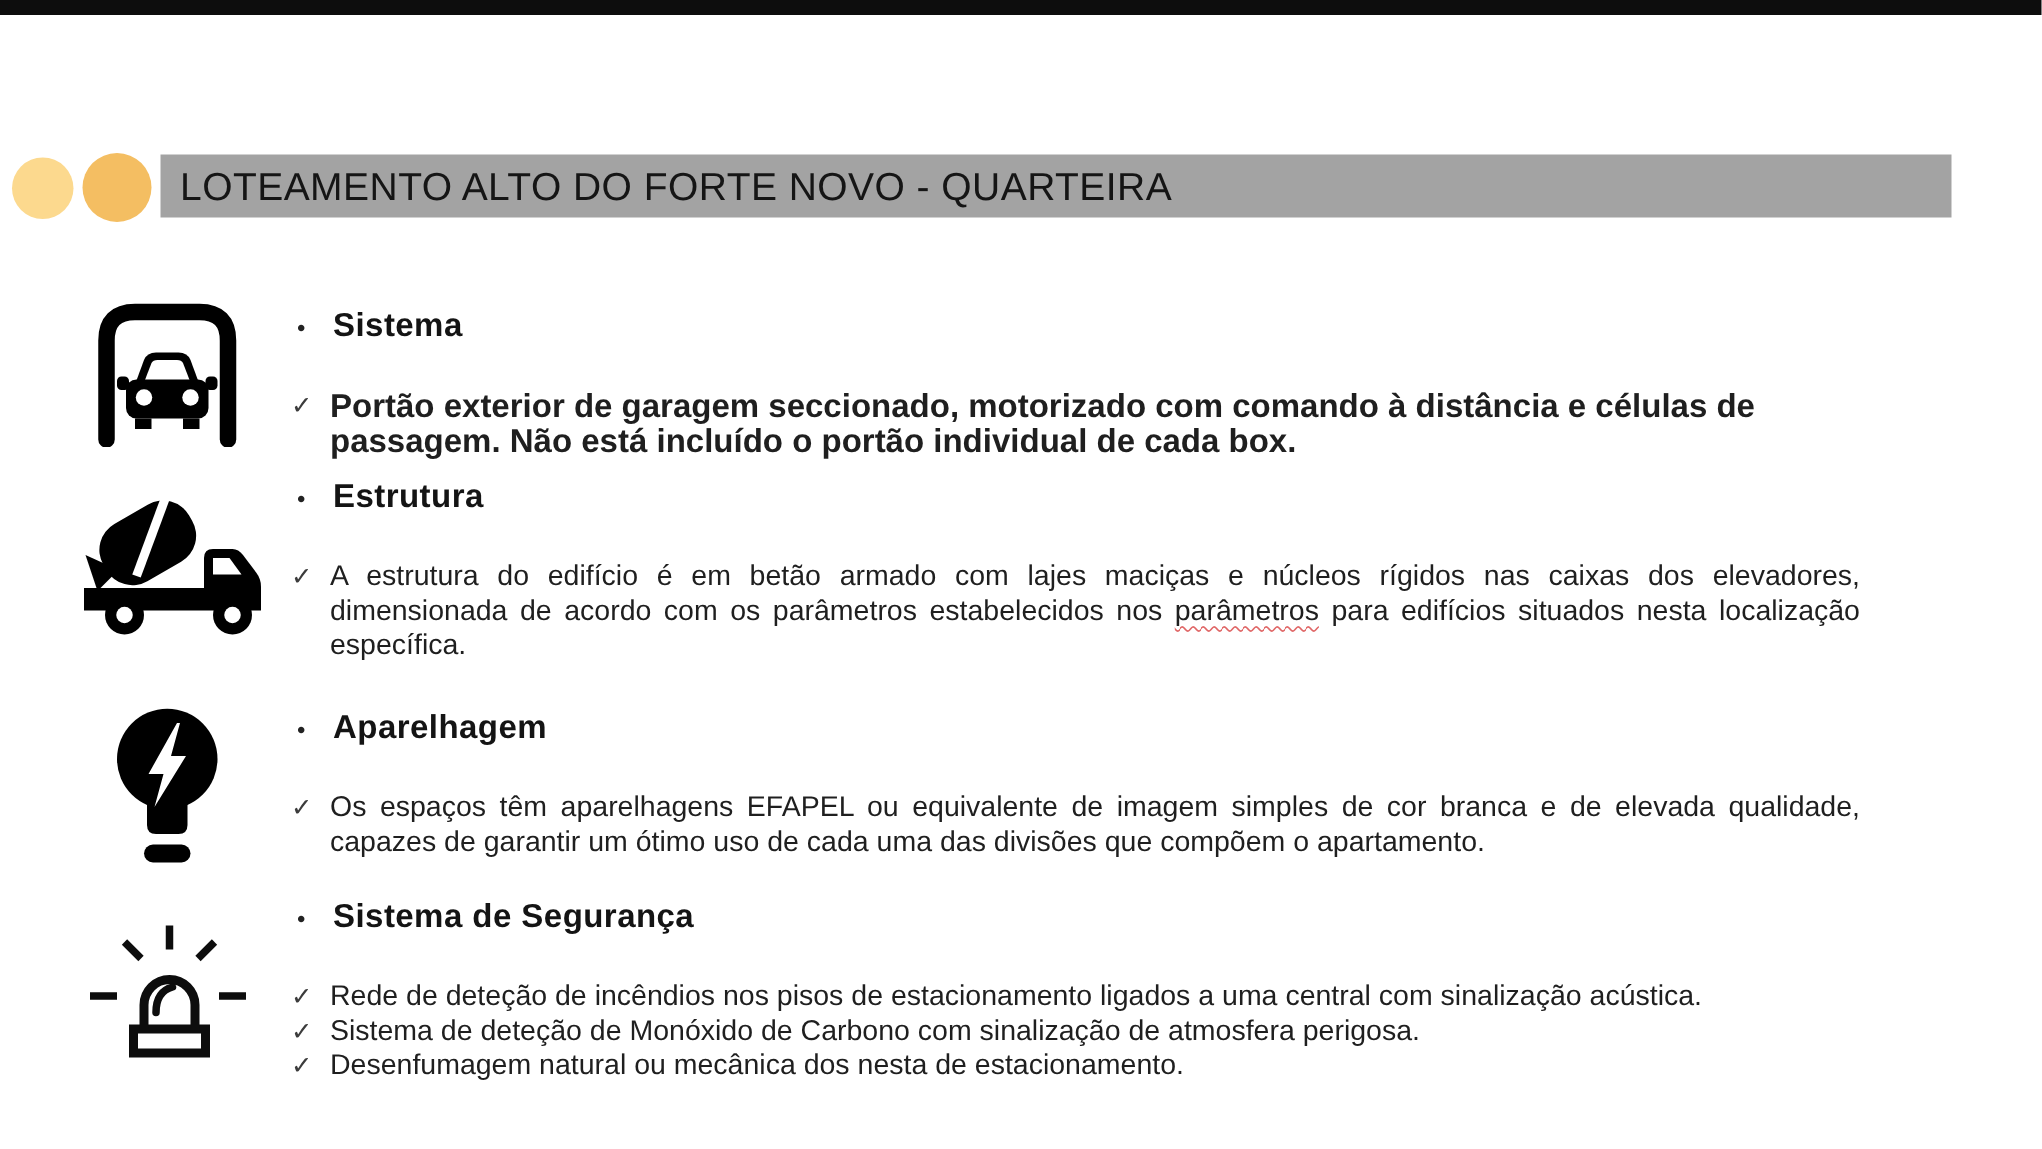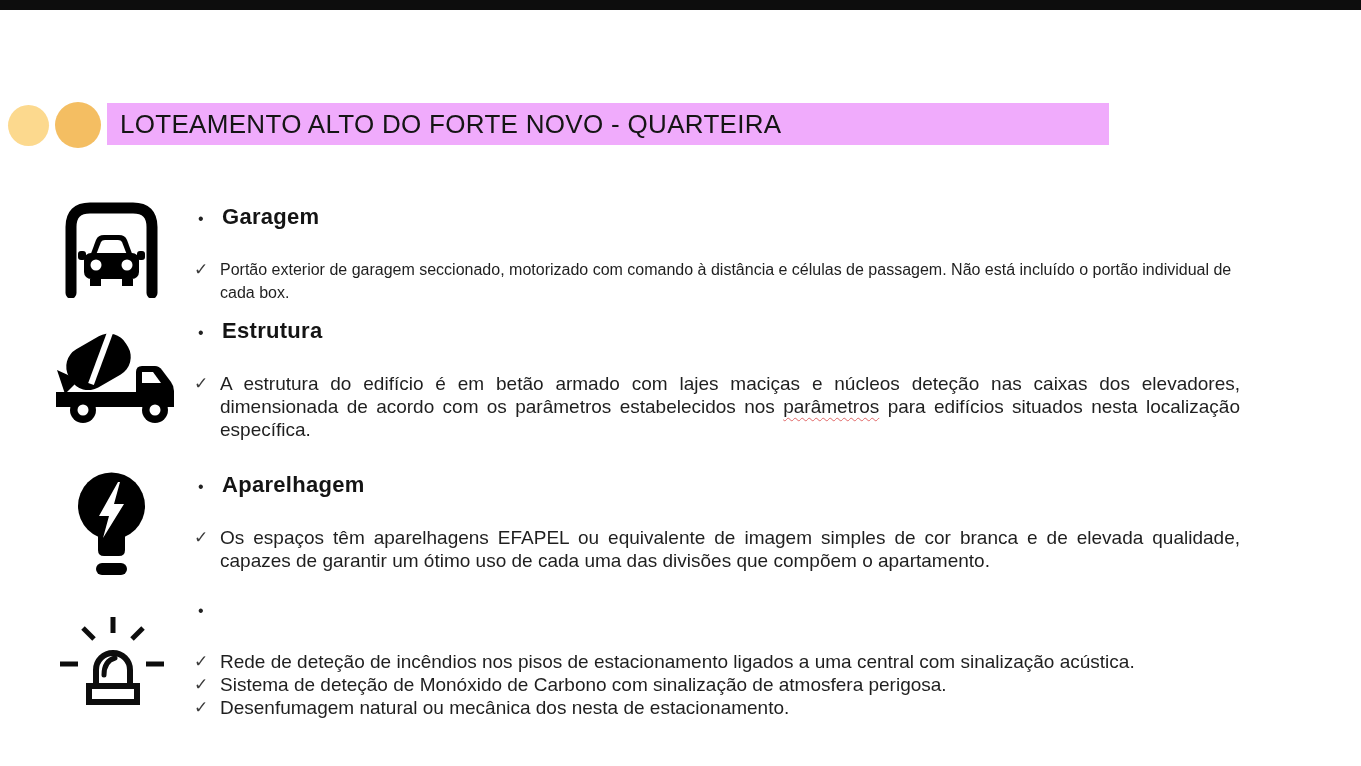--- a/index.html
+++ b/index.html
@@ -6,38 +6,38 @@
   body{
     width:1361px;height:766px;background:#ffffff;
     font-family:"Liberation Sans", sans-serif;
     position:relative;overflow:hidden;color:#1f1f1f;
   }
   .top-bar{position:absolute;left:0;top:0;width:1361px;height:10px;background:#0d0d0d;}
   .dot{position:absolute;border-radius:50%;}
   .dot1{left:8px;top:105px;width:41px;height:41px;background:#fcd98e;}
   .dot2{left:55px;top:102px;width:46px;height:46px;background:#f4be62;}
   .header-bar{
-    position:absolute;left:107px;top:103px;width:1002px;height:42px;
-    background:#f0abfc;display:flex;align-items:center;
+    position:absolute;left:107px;top:103px;width:1194px;height:42px;
+    background:#a3a3a3;display:flex;align-items:center;
   }
   .title{font-size:26px;color:#151515;padding-left:13px;letter-spacing:.3px;white-space:nowrap;}
 
   .sec{position:absolute;left:190px;width:1050px;}
   .sec1{top:204px;}
   .sec2{top:318px;}
   .sec3{top:472px;}
   .sec4{top:598px;}
 
   .heading{display:flex;align-items:baseline;font-weight:bold;font-size:22px;
            line-height:26px;margin:0 0 26px 0;color:#141414;letter-spacing:.3px;}
   .bullet{width:24px;padding-left:8px;font-size:16px;font-weight:normal;color:#222;flex:0 0 auto;}
   .item{display:flex;align-items:flex-start;}
   .check{width:26px;padding-left:4px;font-size:17px;line-height:23px;color:#3c3c3c;flex:0 0 auto;}
   .itext{margin:0;flex:1;font-size:19px;line-height:23px;}
-  .sec1 .itext{font-size:16px;}
+  .sec1 .itext{font-size:22px;font-weight:bold;}
   .just{text-align:justify;}
   .misspell{
     text-decoration:underline;text-decoration-style:wavy;
     text-decoration-color:#e06666;text-decoration-thickness:1px;text-underline-offset:4px;
   }
 
   .icon{position:absolute;}
   .icon svg{display:block;width:100%;height:100%;}
   .icon-garage{left:60px;top:195px;width:103px;height:103px;}
   .icon-truck{left:53px;top:326px;width:128px;height:100px;}
@@ -105,53 +105,54 @@
     <line x1="27" y1="14" x2="38" y2="25" stroke="#0d0d0d" stroke-width="5"></line>
     <line x1="87" y1="14" x2="76" y2="25" stroke="#0d0d0d" stroke-width="5"></line>
     <line x1="4" y1="50" x2="22" y2="50" stroke="#0d0d0d" stroke-width="5"></line>
     <line x1="90" y1="50" x2="108" y2="50" stroke="#0d0d0d" stroke-width="5"></line>
   </svg>
 </div>
 
 <section class="sec sec1">
   <div class="heading">
     <span class="bullet">•</span>
-    <span>Garagem</span>
+    <span>Sistema</span>
   </div>
   <div class="item">
     <span class="check">✓</span>
     <p class="itext">Portão exterior de garagem seccionado, motorizado com comando à distância e células de passagem. Não está incluído o portão individual de cada box.</p>
   </div>
 </section>
 
 <section class="sec sec2">
   <div class="heading">
     <span class="bullet">•</span>
     <span>Estrutura</span>
   </div>
   <div class="item">
     <span class="check">✓</span>
-    <p class="itext just"><span>A estrutura do edifício é em betão armado com lajes maciças e núcleos deteção nas caixas dos elevadores, dimensionada de acordo com os parâmetros estabelecidos nos </span><span class="misspell">parâmetros</span><span> para edifícios situados nesta localização específica.</span></p>
+    <p class="itext just"><span>A estrutura do edifício é em betão armado com lajes maciças e núcleos rígidos nas caixas dos elevadores, dimensionada de acordo com os parâmetros estabelecidos nos </span><span class="misspell">parâmetros</span><span> para edifícios situados nesta localização específica.</span></p>
   </div>
 </section>
 
 <section class="sec sec3">
   <div class="heading">
     <span class="bullet">•</span>
     <span>Aparelhagem</span>
   </div>
   <div class="item">
     <span class="check">✓</span>
     <p class="itext just">Os espaços têm aparelhagens EFAPEL ou equivalente de imagem simples de cor branca e de elevada qualidade, capazes de garantir um ótimo uso de cada uma das divisões que compõem o apartamento.</p>
   </div>
 </section>
 
 <section class="sec sec4">
   <div class="heading">
     <span class="bullet">•</span>
+    <span>Sistema de Segurança</span>
   </div>
   <div class="item">
     <span class="check">✓</span>
     <p class="itext just">Rede de deteção de incêndios nos pisos de estacionamento ligados a uma central com sinalização acústica.</p>
   </div>
   <div class="item">
     <span class="check">✓</span>
     <p class="itext">Sistema de deteção de Monóxido de Carbono com sinalização de atmosfera perigosa.</p>
   </div>
   <div class="item">

